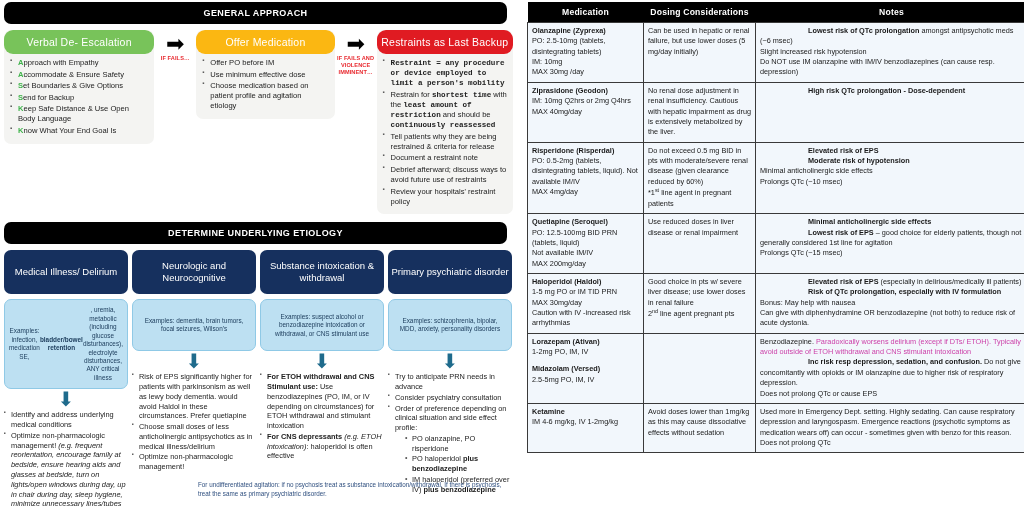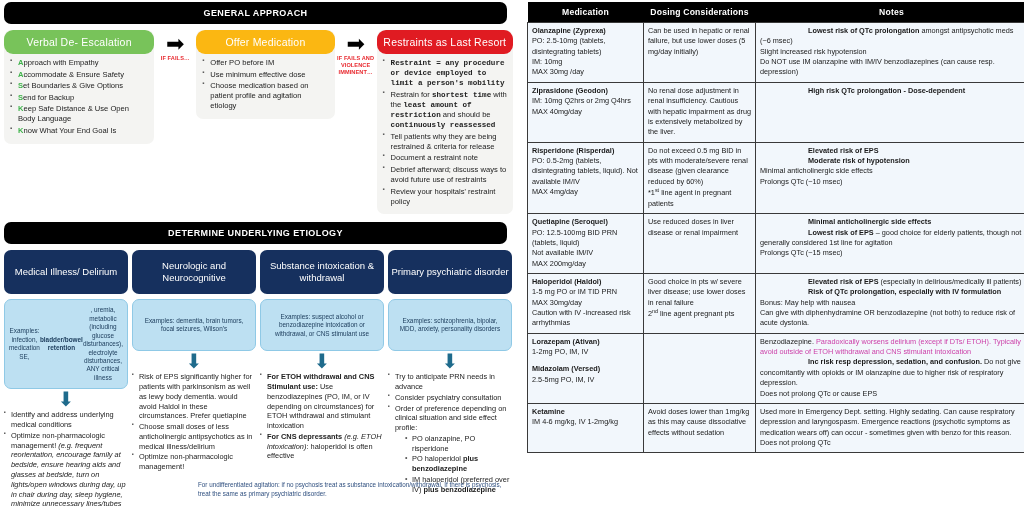--- a/index.html
+++ b/index.html
@@ -241,21 +241,21 @@
           </ul>
         </div>
       </div>
 
       <div class="arrow-wrap">
         <span class="arrow-glyph">➡</span>
         <span class="arrow-label">IF FAILS AND VIOLENCE IMMINENT…</span>
       </div>
 
       <div class="ga-card red">
-        <div class="ga-head red">Restraints as Last Resort</div>
+        <div class="ga-head red">Restraints as Last Backup</div>
         <div class="ga-body">
           <ul>
             <li><b>Restraint = any procedure or device employed to limit a person's mobility</b></li>
             <li>Restrain for <b>shortest time</b> with the <b>least amount of restriction</b> and should be <b>continuously reassessed</b></li>
             <li>Tell patients why they are being restrained &amp; criteria for release</li>
             <li>Document a restraint note</li>
             <li>Debrief afterward; discuss ways to avoid future use of restraints</li>
             <li>Review your hospitals' restraint policy</li>
           </ul>
         </div>

